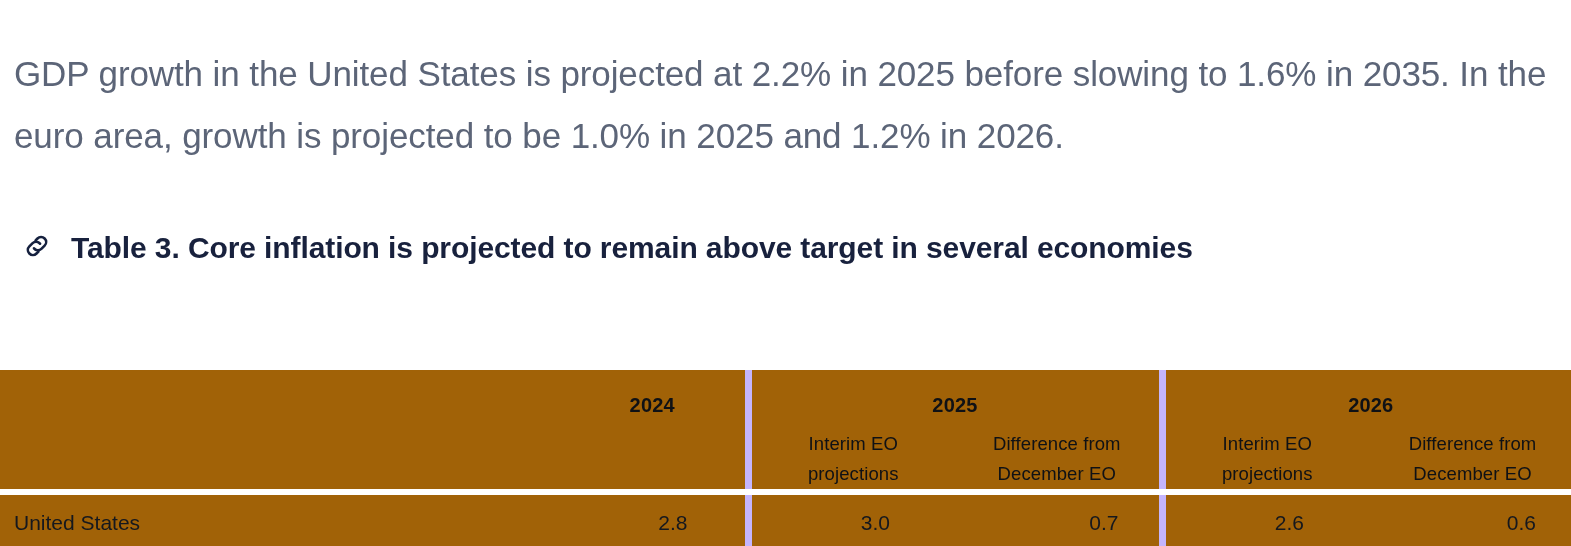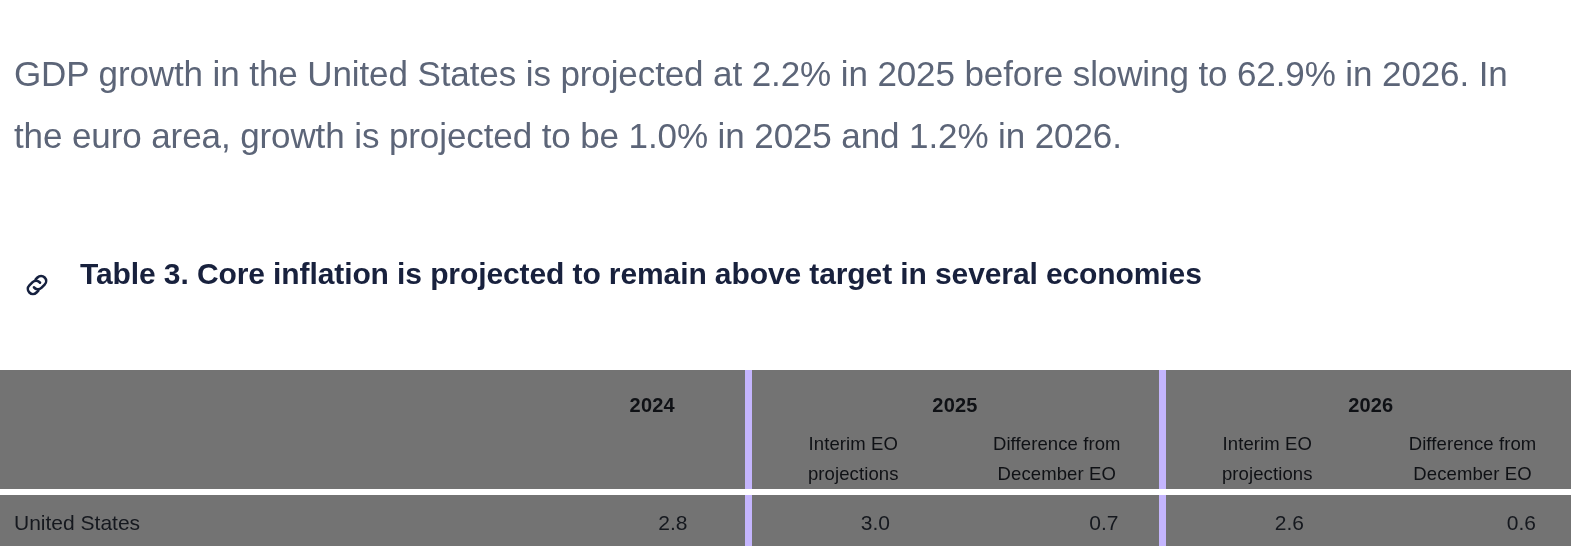--- a/index.html
+++ b/index.html
@@ -34,25 +34,25 @@
     color: #5c6578;
     font-weight: 400;
     letter-spacing: -0.1px;
     white-space: pre-wrap;
   }
 
   
   .table-heading {
     position: absolute;
     left: 22px;
-    top: 248px;
+    top: 222px;
     width: 1300px;
     display: flex;
-    align-items: flex-end;
-    gap: 28px;
+    align-items: flex-start;
+    gap: 19px;
   }
   .anchor-link-icon {
     flex: 0 0 auto;
     width: 30px;
     height: 30px;
     margin-top: 9px;
     color: #16213f;
     display: block;
   }
   .anchor-link-icon svg { display: block; width: 30px; height: 30px; }
@@ -83,21 +83,21 @@
     color: #13161c;
   }
   table.data-table col.c-name  { width: 560px; }
   table.data-table col.c-2024  { width: 188px; }
   table.data-table col.c-val   { width: 207px; }
 
   .data-table th, .data-table td {
     padding: 0;
     margin: 0;
     vertical-align: bottom;
-    background: #737373;
+    background: #a16207;
   }
 
   
   .yr-head {
     height: 47px;
     font-weight: 700;
     font-size: 20px;
     text-align: center;
     color: #0f1115;
     padding-bottom: 8px;
@@ -146,21 +146,21 @@
   }
   .num.pad-2024 { padding-right: 57px !important; }
   .num.pad-interim { padding-right: 65px !important; }
   .num.pad-diff { padding-right: 40px !important; }
 </style>
 </head>
 <body>
 
 <div class="page">
 
-  <p class="intro">GDP growth in the United States is projected at 2.2% in 2025 before slowing to 62.9% in 2026. In the euro area, growth is projected to be 1.0% in 2025 and 1.2% in 2026.</p>
+  <p class="intro">GDP growth in the United States is projected at 2.2% in 2025 before slowing to 1.6% in 2035. In the euro area, growth is projected to be 1.0% in 2025 and 1.2% in 2026.</p>
 
   <div class="table-heading">
     <a class="anchor-link-icon" href="#" aria-label="anchor link">
       <svg viewBox="0 0 24 24" fill="none" stroke="currentColor" stroke-width="2.1" stroke-linecap="round" stroke-linejoin="round">
         <path d="M9.6 13.9a4 4 0 0 0 5.9.4l2.6-2.6a4 4 0 0 0-5.7-5.7l-1.5 1.5"></path>
         <path d="M14.4 10.1a4 4 0 0 0-5.9-.4l-2.6 2.6a4 4 0 0 0 5.7 5.7l1.5-1.5"></path>
       </svg>
     </a>
     <div class="table-heading-text">Table 3. Core inflation is projected to remain above target in several economies</div>
   </div>

